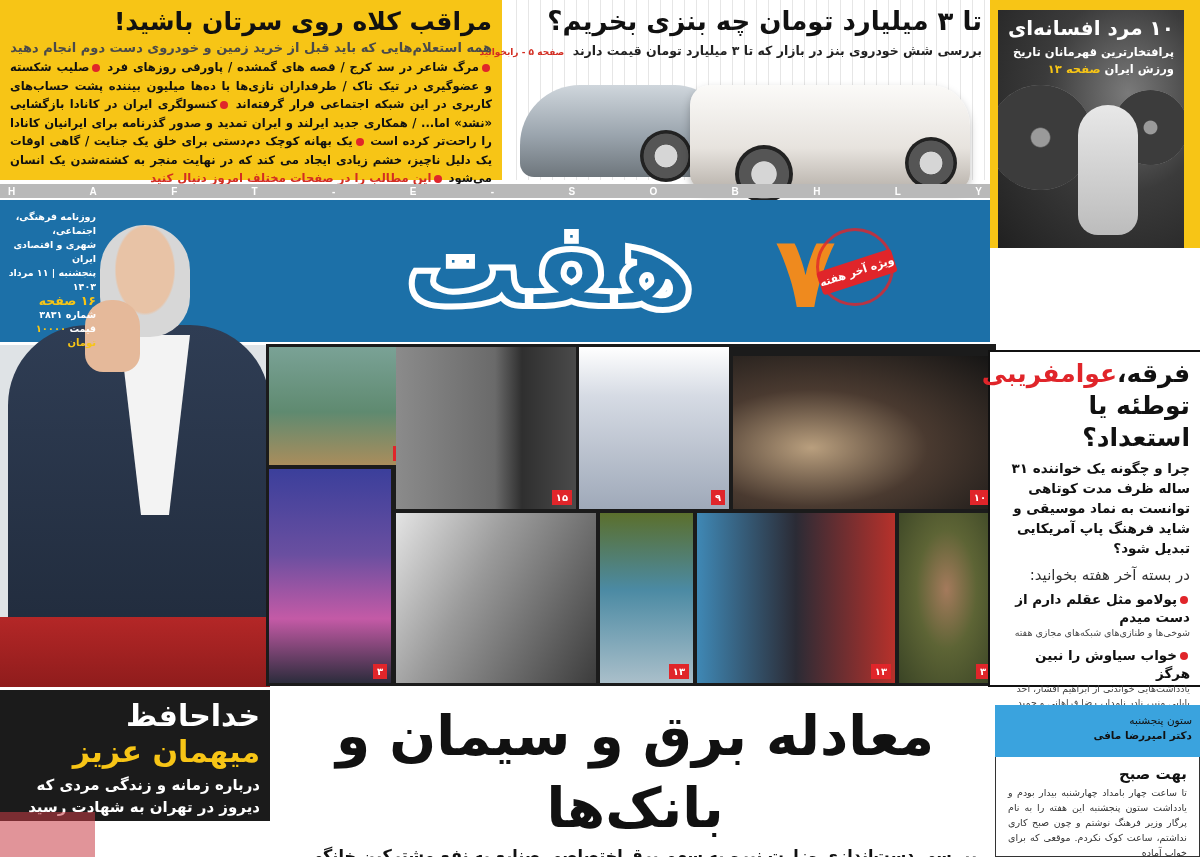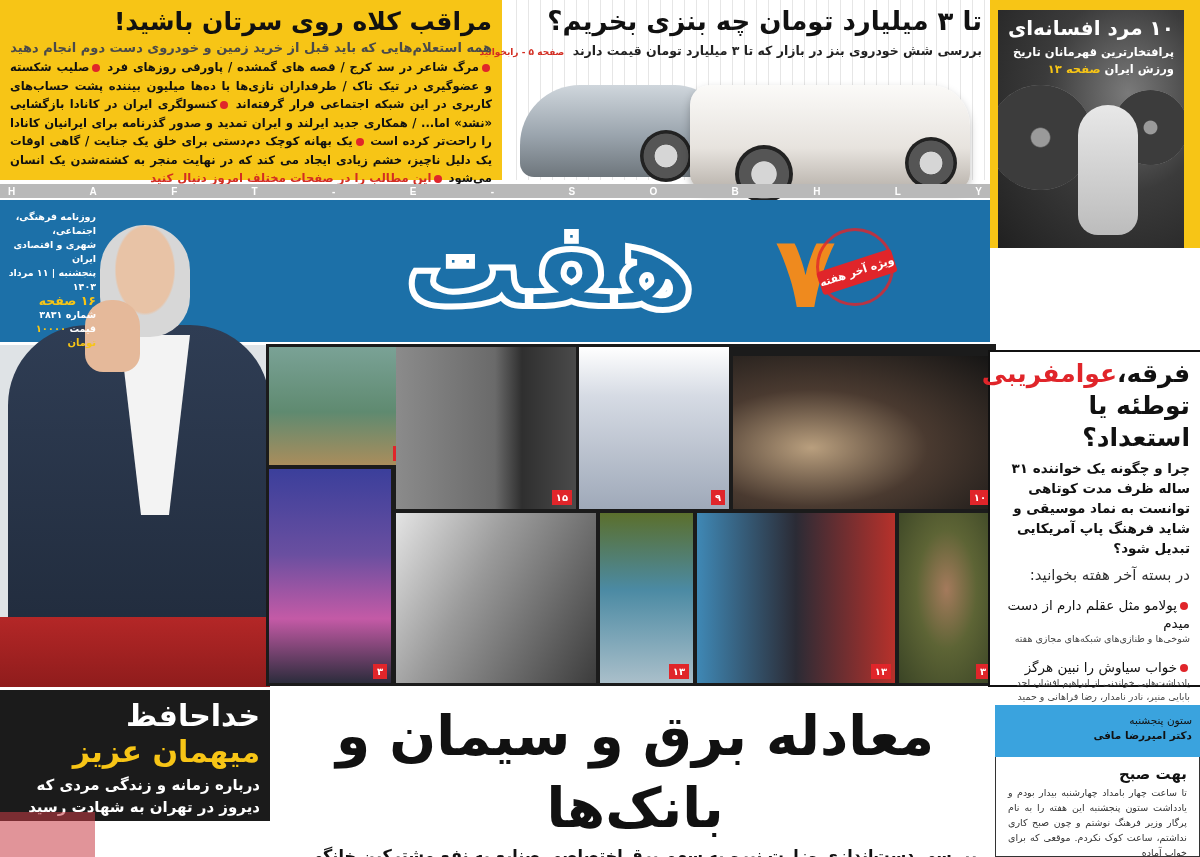--- a/index.html
+++ b/index.html
@@ -107,21 +107,21 @@
 
   
   .culture {
     left: 988px; top: 350px; width: 212px; height: 337px; background: #fff;
     border: 2px solid #111; border-right: none; padding: 6px 10px;
   }
   .culture .h1 { font-weight: bold; font-size: 25px; line-height: 32px; color: #111; }
   .culture .h1 .red { color: #e0252a; }
   .culture .lead { font-size: 13.5px; line-height: 20px; color: #111; font-weight: bold; margin-top: 4px; }
   .culture .label { font-size: 15px; color: #333; margin-top: 8px; }
-  .culture .item-h { font-size: 13.5px; font-weight: normal; color: #111; margin-top: 12px; line-height: 18px; }
+  .culture .item-h { font-size: 13.5px; font-weight: bold; color: #111; margin-top: 6px; line-height: 18px; }
   .culture .item-s { font-size: 9.5px; color: #444; line-height: 14px; }
 
   
   .farewell {
     left: 0; top: 690px; width: 270px; height: 131px; background: #1b1b1b; padding: 8px 10px;
   }
   .farewell .w { font-weight: bold; font-size: 30px; color: #fff; line-height: 36px; text-align: right; }
   .farewell .y { font-weight: bold; font-size: 30px; color: #f7c516; line-height: 36px; text-align: right; }
   .farewell .s { font-weight: bold; font-size: 15px; color: #fff; line-height: 22px; margin-top: 4px; text-align: right; }
 

